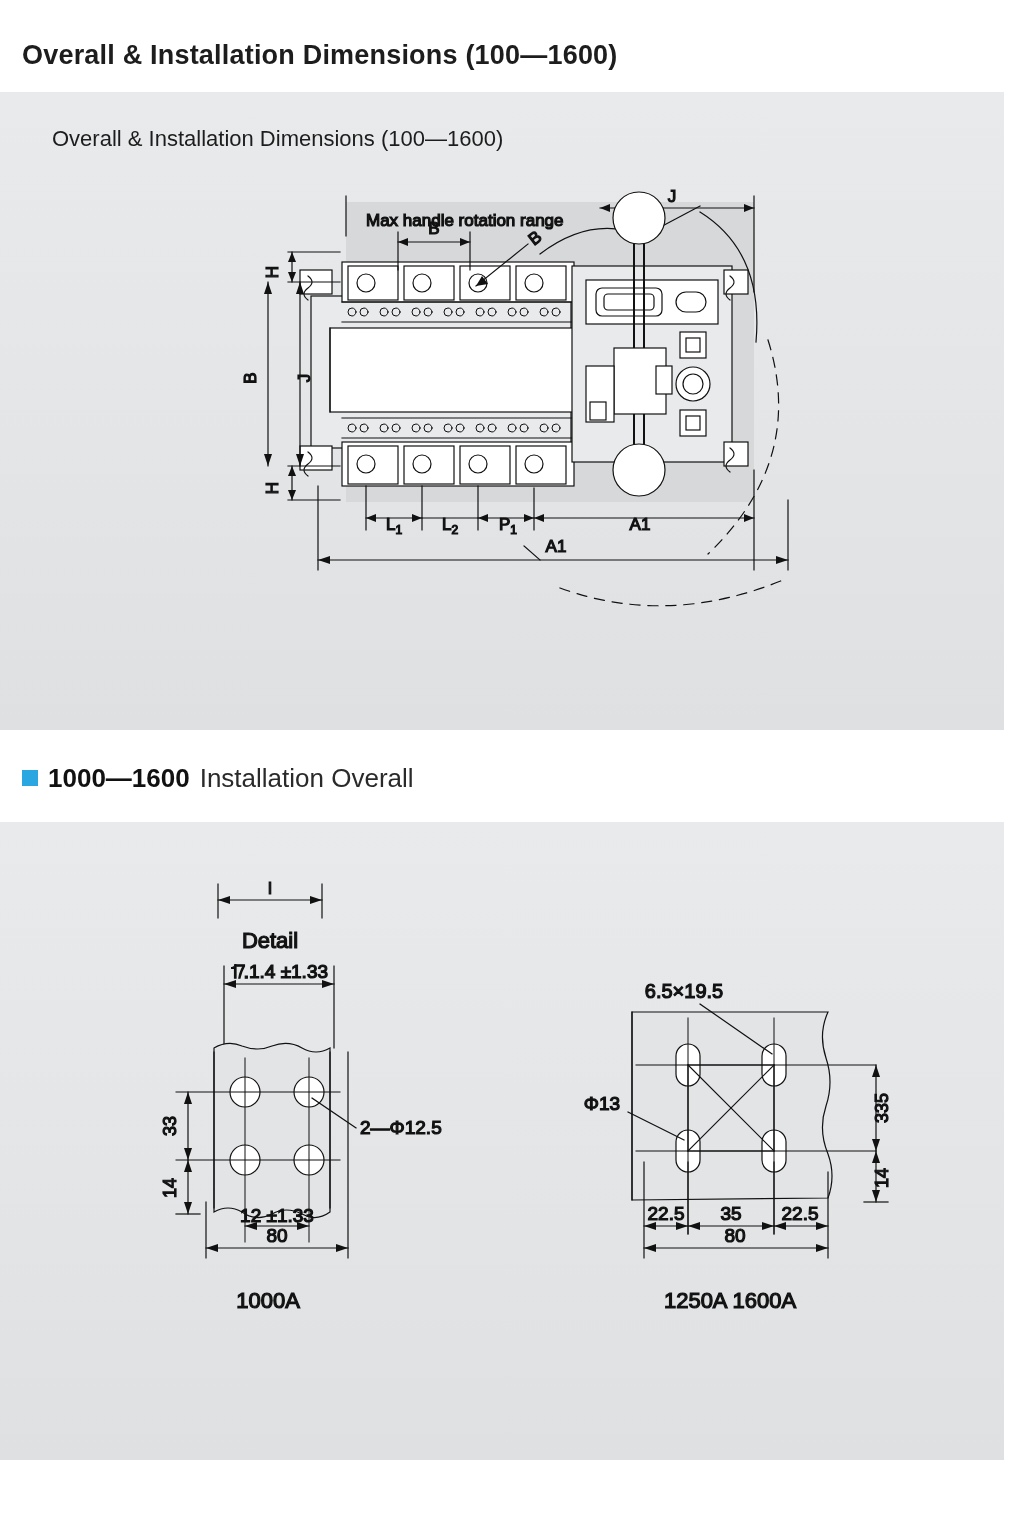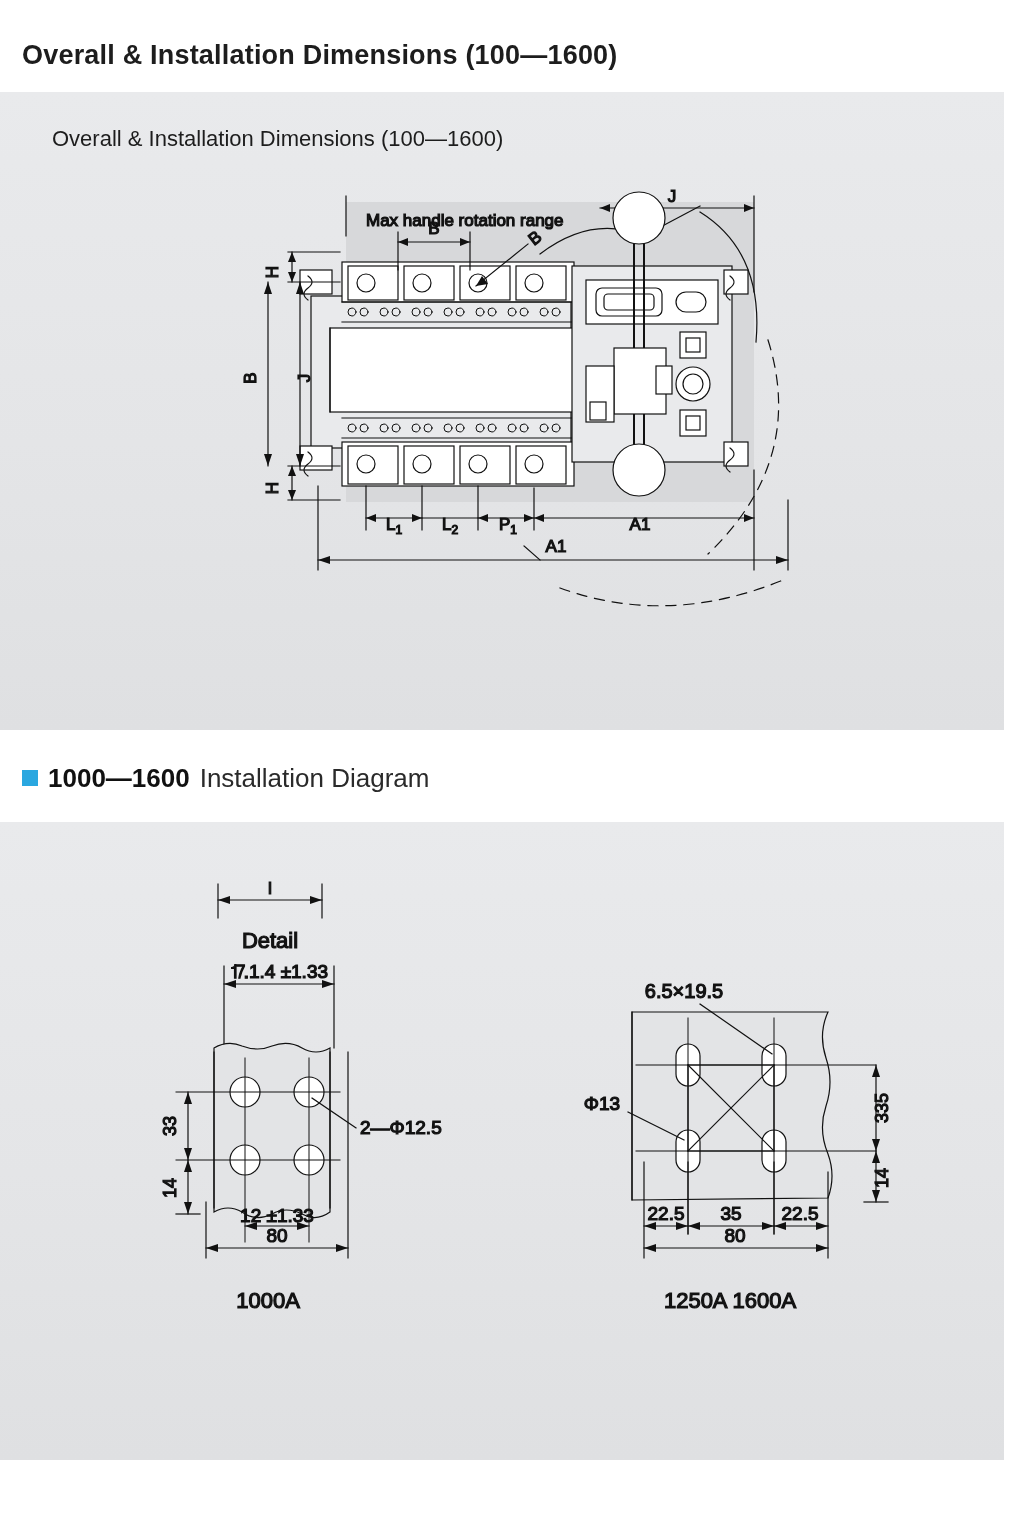--- a/index.html
+++ b/index.html
@@ -291,21 +291,21 @@
         <line x1="788" y1="330" x2="788" y2="400"></line>
         <text x="556" y="382" font-size="17" text-anchor="middle">A1</text>
         <line x1="524" y1="376" x2="540" y2="390"></line>
       </g>
     </svg>
   </div>
 
   <div class="mid-heading">
     <span class="bullet"></span>
     <span class="strong">1000—1600</span>
-    <span class="light">Installation Diagram</span>
+    <span class="light">Installation Overall</span>
   </div>
 
   <div class="panel" id="panel-bottom">
 
     <svg class="dg" width="1004" height="638" viewBox="0 0 1004 638" style="position:absolute; left:0; top:0;">
       <g fill="none" stroke="#111" stroke-width="1.2" stroke-linecap="square">
 
         <line x1="218" y1="62" x2="218" y2="96"></line>
         <line x1="322" y1="62" x2="322" y2="96"></line>
         <line x1="218" y1="78" x2="322" y2="78"></line>

